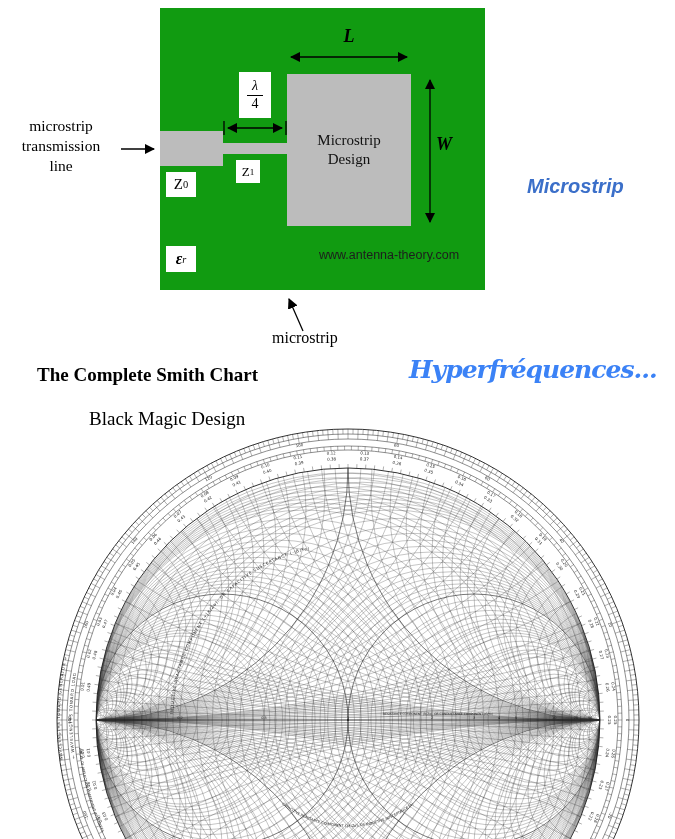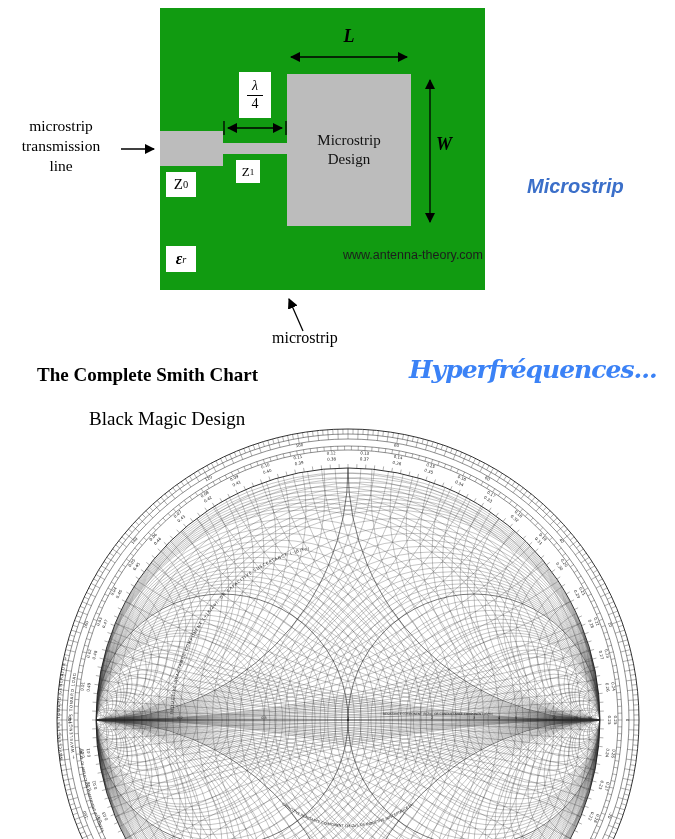--- a/index.html
+++ b/index.html
@@ -19,21 +19,21 @@
   .z1{left:76px;top:152px;width:24px;height:23px;font-size:13px}
   .zbox sub{font-size:70%}
   .lambda-box{position:absolute;left:79px;top:64px;width:32px;height:46px;background:#fff;
               display:flex;flex-direction:column;align-items:center;justify-content:center;font-size:14px}
   .frac-num{font-style:italic;border-bottom:1px solid #000;padding:0 5px;line-height:1.15}
   .frac-den{line-height:1.15}
   .eps-box{position:absolute;left:6px;top:238px;width:30px;height:26px;background:#fff;
            display:flex;align-items:center;justify-content:center;
            font-weight:bold;font-style:italic;font-size:16px}
   .eps-box sub{font-size:65%;font-weight:normal}
-  .watermark{position:absolute;left:135px;top:240px;width:188px;text-align:right;
+  .watermark{position:absolute;left:135px;top:240px;width:188px;text-align:center;
              font-family:"Liberation Sans",sans-serif;font-size:12.5px;color:#1d1d1d}
 
   .feed-label{position:absolute;left:4px;top:116px;width:114px;text-align:center;
               font-size:15.5px;line-height:1.3}
   .substrate-label{position:absolute;left:272px;top:329px;font-size:16px}
   .dim-L{position:absolute;left:287px;top:26px;width:124px;text-align:center;
          font-style:italic;font-weight:bold;font-size:18px}
   .dim-W{position:absolute;left:436px;top:134px;font-style:italic;font-weight:bold;font-size:18px}
   #diagram-arrows{position:absolute;left:0;top:0;pointer-events:none}
 

